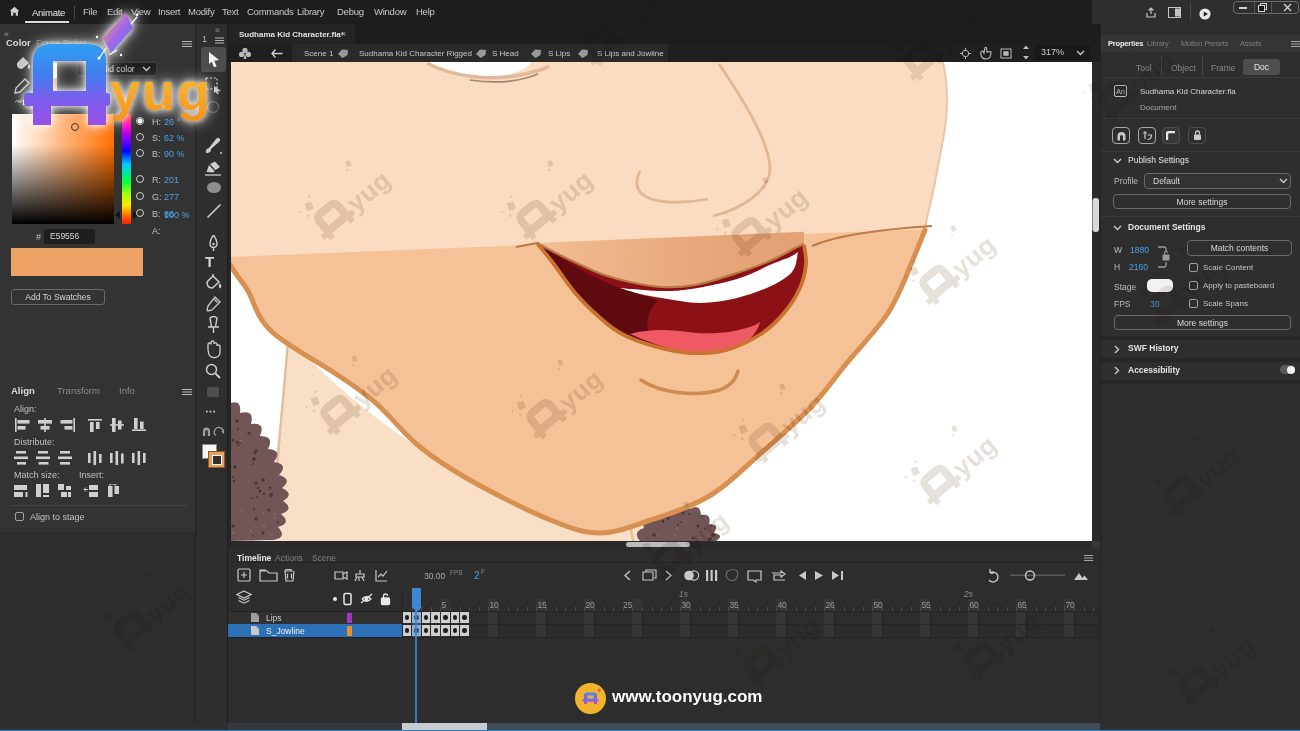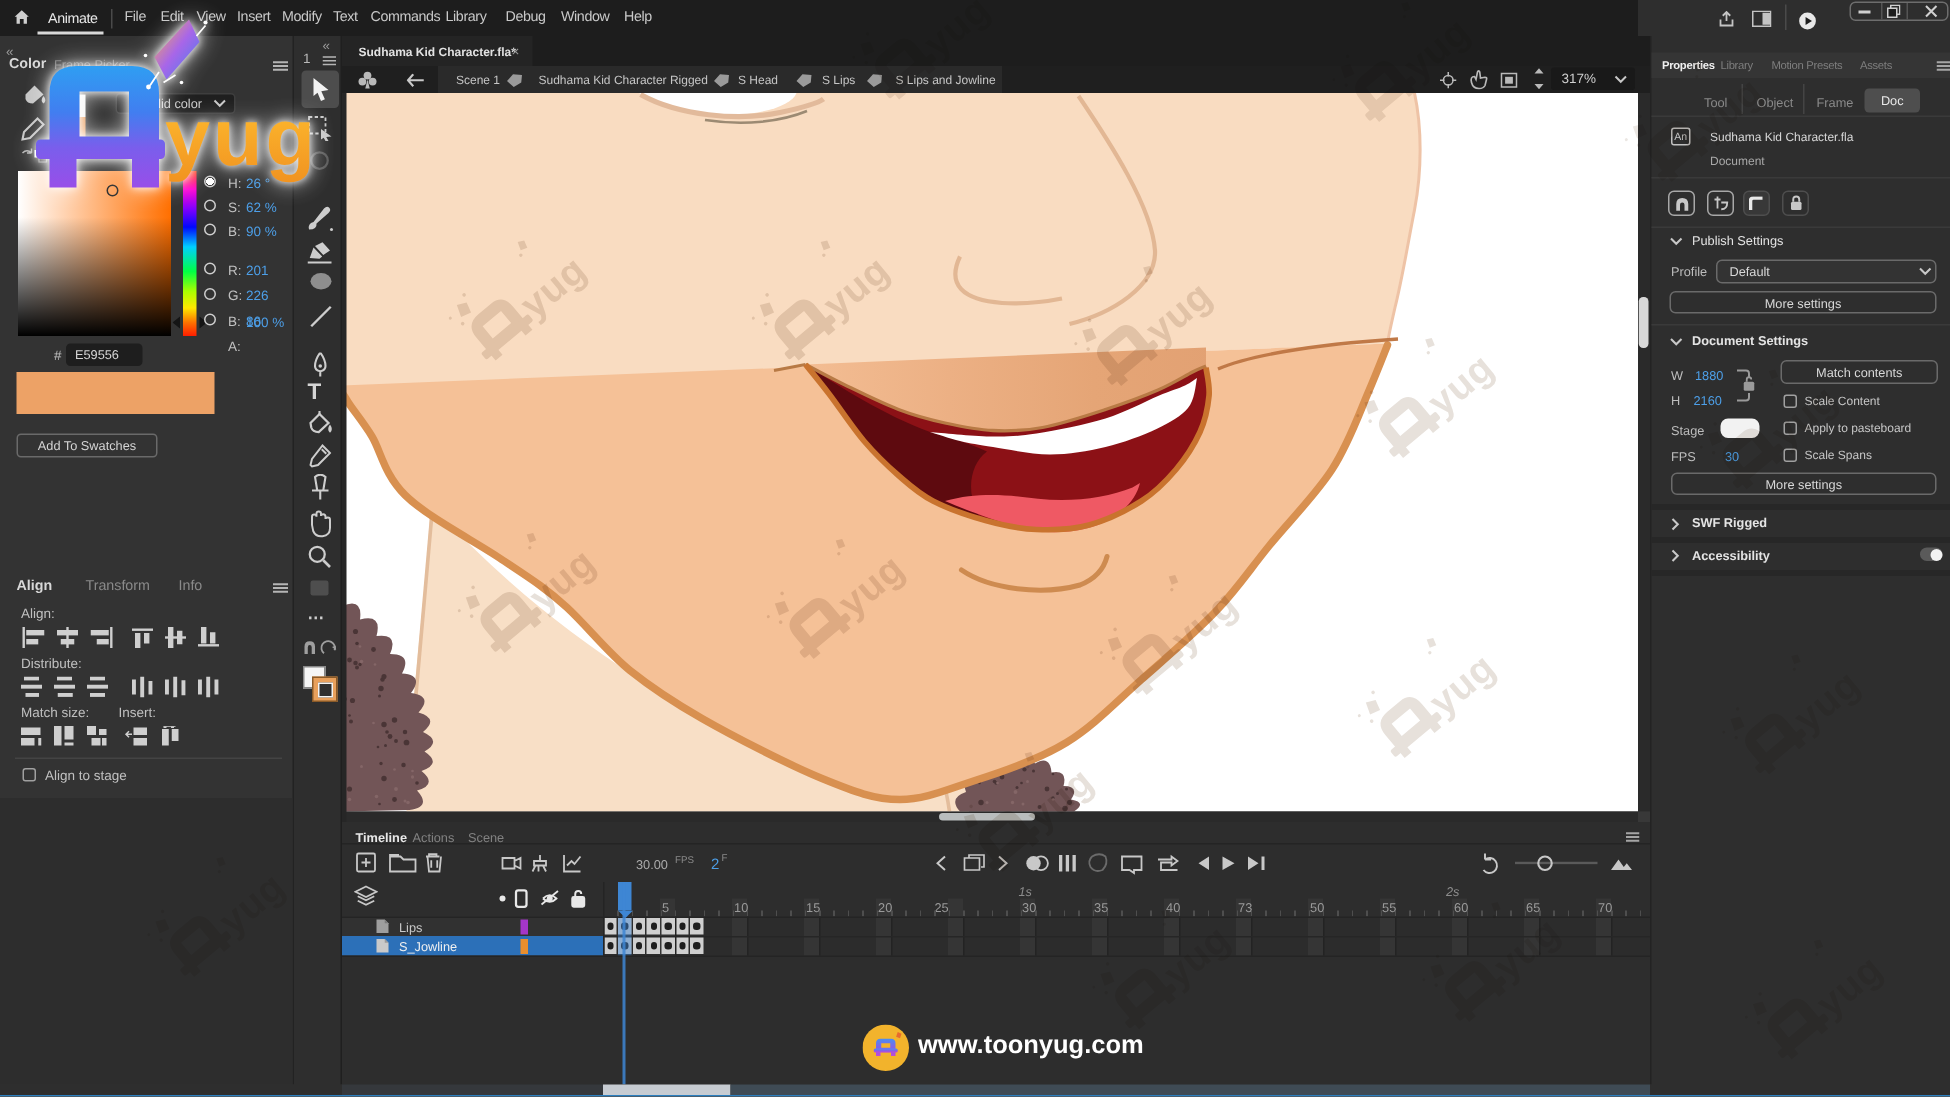--- a/index.html
+++ b/index.html
@@ -112,21 +112,21 @@
     <div class="abs lbl" style="left:152px;top:109px">S:</div>
     <div class="abs blue" style="left:164px;top:109px;font-size:9px">62 %</div>
     <div class="abs" style="left:136px;top:125px;width:8px;height:8px;border:1.6px solid #cfcfcf;border-radius:50%"></div>
     <div class="abs lbl" style="left:152px;top:125px">B:</div>
     <div class="abs blue" style="left:164px;top:125px;font-size:9px">90 %</div>
     <div class="abs" style="left:136px;top:151px;width:8px;height:8px;border:1.6px solid #cfcfcf;border-radius:50%"></div>
     <div class="abs lbl" style="left:152px;top:151px">R:</div>
     <div class="abs blue" style="left:164px;top:151px;font-size:9px">201</div>
     <div class="abs" style="left:136px;top:168px;width:8px;height:8px;border:1.6px solid #cfcfcf;border-radius:50%"></div>
     <div class="abs lbl" style="left:152px;top:168px">G:</div>
-    <div class="abs blue" style="left:164px;top:168px;font-size:9px">226</div>
+    <div class="abs blue" style="left:164px;top:168px;font-size:9px">277</div>
     <div class="abs" style="left:136px;top:185px;width:8px;height:8px;border:1.6px solid #cfcfcf;border-radius:50%"></div>
     <div class="abs lbl" style="left:152px;top:185px">B:</div>
     <div class="abs blue" style="left:164px;top:185px;font-size:9px">86</div>
     <div class="abs lbl" style="left:152px;top:202px">A:</div>
     <div class="abs blue" style="left:164px;top:186px;font-size:9px">100 %</div>
     <div class="abs lbl" style="left:36px;top:208px">#</div>
     <div class="abs" style="left:44px;top:205px;width:51px;height:15px;background:#1e1e1e;border-radius:3px;color:#d5d5d5;font-size:8.5px;line-height:15px;padding-left:6px">E59556</div>
     <div class="abs" style="left:11px;top:224px;width:132px;height:28px;background:#eda266"></div>
     <div class="abs" style="left:11px;top:265px;width:94px;height:16px;border:1px solid #6a6a6a;border-radius:3px;color:#d5d5d5;font-size:8.5px;line-height:14px;text-align:center">Add To Swatches</div>
 
@@ -569,21 +569,21 @@
     <div class="abs" style="left:13px;top:275px;color:#bdbdbd;font-size:8.5px">FPS</div>
     <div class="abs blue" style="left:49px;top:275px;font-size:8.5px">30</div>
     <div class="abs chk" style="left:88px;top:275px"></div>
     <div class="abs" style="left:102px;top:275px;color:#c6c6c6;font-size:8px">Scale Spans</div>
     <div class="abs" style="left:13px;top:291px;width:177px;height:15px;border:1px solid #6a6a6a;border-radius:4px;color:#d8d8d8;font-size:8.5px;line-height:14px;text-align:center">More settings</div>
     <div class="abs" style="left:0;top:312px;width:199px;height:4px;background:#272727"></div>
 
     <svg class="abs" style="left:13px;top:321px" width="6" height="9">
       <path d="M1 1 L4.5 4.5 L1 8" stroke="#c8c8c8" stroke-width="1.4" fill="none"></path>
     </svg>
-    <div class="abs" style="left:27px;top:319px;color:#e4e4e4;font-size:8.5px;font-weight:bold">SWF Rigged</div>
+    <div class="abs" style="left:27px;top:319px;color:#e4e4e4;font-size:8.5px;font-weight:bold">SWF History</div>
     <div class="abs" style="left:0;top:334px;width:199px;height:4px;background:#272727"></div>
 
     <svg class="abs" style="left:13px;top:342px" width="6" height="9">
       <path d="M1 1 L4.5 4.5 L1 8" stroke="#c8c8c8" stroke-width="1.4" fill="none"></path>
     </svg>
     <div class="abs" style="left:27px;top:341px;color:#e4e4e4;font-size:8.5px;font-weight:bold">Accessibility</div>
     <div class="abs" style="left:179px;top:341px;width:15px;height:9px;background:#5a5a5a;border-radius:5px"></div>
     <div class="abs" style="left:186px;top:341.5px;width:8px;height:8px;background:#f2f2f2;border-radius:50%"></div>
     <div class="abs" style="left:0;top:356px;width:199px;height:4px;background:#272727"></div>
   </div>
@@ -669,21 +669,21 @@
       <div class="abs" style="left:277px;top:0px;font-size:8.5px;font-style:italic;color:#8c8c8c">1s</div>
       <div class="abs" style="left:562px;top:0px;font-size:8.5px;font-style:italic;color:#8c8c8c">2s</div>
       <div class="abs" style="left:39.4px;top:11px">5</div>
       <div class="abs" style="left:87.4px;top:11px">10</div>
       <div class="abs" style="left:135.4px;top:11px">15</div>
       <div class="abs" style="left:183.4px;top:11px">20</div>
       <div class="abs" style="left:221px;top:11px">25</div>
       <div class="abs" style="left:279.4px;top:11px">30</div>
       <div class="abs" style="left:327.4px;top:11px">35</div>
       <div class="abs" style="left:375.4px;top:11px">40</div>
-      <div class="abs" style="left:423.4px;top:11px">73</div>
+      <div class="abs" style="left:423.4px;top:11px">26</div>
       <div class="abs" style="left:471.4px;top:11px">50</div>
       <div class="abs" style="left:519.4px;top:11px">55</div>
       <div class="abs" style="left:567.4px;top:11px">60</div>
       <div class="abs" style="left:615.4px;top:11px">65</div>
       <div class="abs" style="left:663.4px;top:11px">70</div>
       <div class="abs" style="left:0;top:18px;width:698px;height:4px;background:repeating-linear-gradient(90deg, #4e4e4e 0 1px, transparent 1px 9.6px)"></div>
     </div>
 
     <div class="abs" style="left:0;top:63px;width:174px;height:12.5px;background:#313131"></div>
     <div class="abs" style="left:0;top:76px;width:174px;height:13px;background:#2c70b8"></div>

